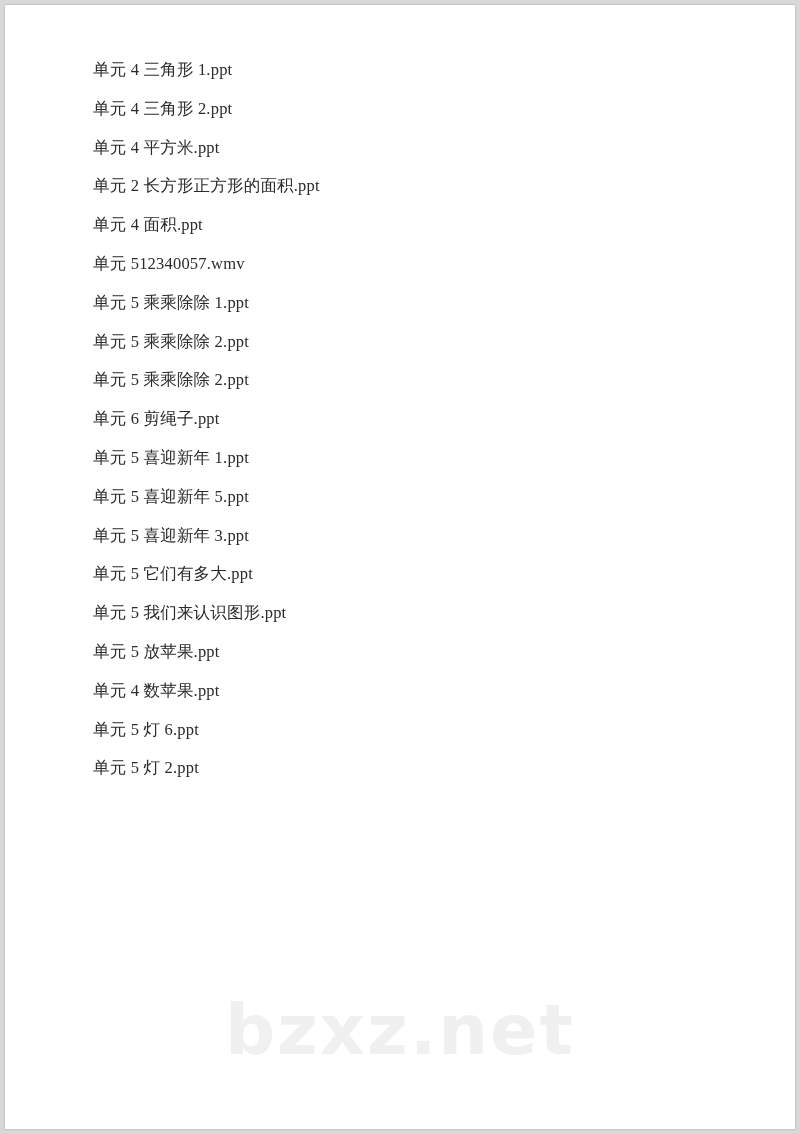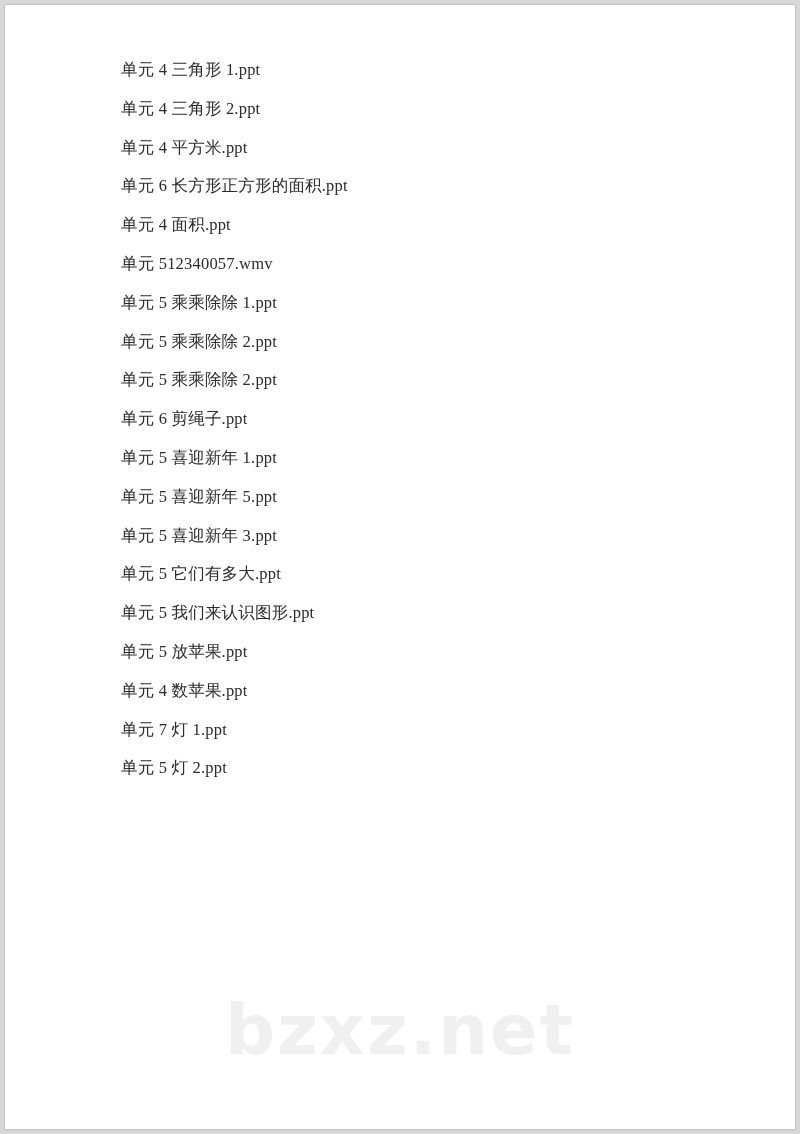--- a/index.html
+++ b/index.html
@@ -24,21 +24,21 @@
   .doc-body {
     position: absolute;
     top: 46px;
     left: 0;
     right: 0;
   }
   .file-line {
     font-size: 16.5px;
     line-height: 38.8px;
     color: #2b2b2b;
-    padding-left: 116px;
+    padding-left: 88px;
     white-space: nowrap;
     letter-spacing: 0.2px;
   }
   .watermark {
     position: absolute;
     left: 0;
     right: 0;
     bottom: 58px;
     text-align: center;
     font-family: "DejaVu Sans", "Liberation Sans", sans-serif;
@@ -50,31 +50,31 @@
   }
 </style>
 </head>
 <body>
 
 <div class="page">
   <div class="doc-body">
     <div class="file-line">单元 4 三角形 1.ppt</div>
     <div class="file-line">单元 4 三角形 2.ppt</div>
     <div class="file-line">单元 4 平方米.ppt</div>
-    <div class="file-line">单元 6 长方形正方形的面积.ppt</div>
+    <div class="file-line">单元 2 长方形正方形的面积.ppt</div>
     <div class="file-line">单元 4 面积.ppt</div>
     <div class="file-line">单元 512340057.wmv</div>
     <div class="file-line">单元 5 乘乘除除 1.ppt</div>
     <div class="file-line">单元 5 乘乘除除 2.ppt</div>
     <div class="file-line">单元 5 乘乘除除 2.ppt</div>
     <div class="file-line">单元 6 剪绳子.ppt</div>
     <div class="file-line">单元 5 喜迎新年 1.ppt</div>
     <div class="file-line">单元 5 喜迎新年 5.ppt</div>
     <div class="file-line">单元 5 喜迎新年 3.ppt</div>
     <div class="file-line">单元 5 它们有多大.ppt</div>
     <div class="file-line">单元 5 我们来认识图形.ppt</div>
     <div class="file-line">单元 5 放苹果.ppt</div>
     <div class="file-line">单元 4 数苹果.ppt</div>
-    <div class="file-line">单元 7 灯 1.ppt</div>
+    <div class="file-line">单元 5 灯 6.ppt</div>
     <div class="file-line">单元 5 灯 2.ppt</div>
   </div>
   <div class="watermark">bzxz.net</div>
 </div>
 
 </body></html>

